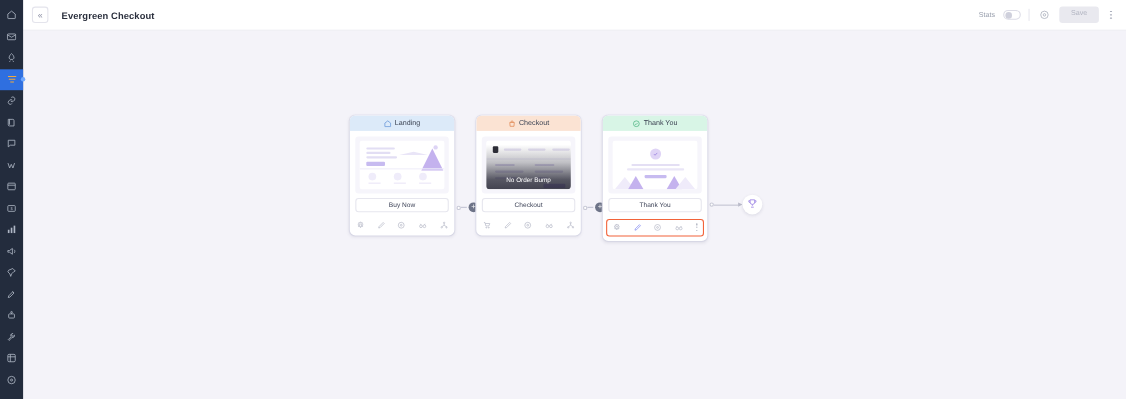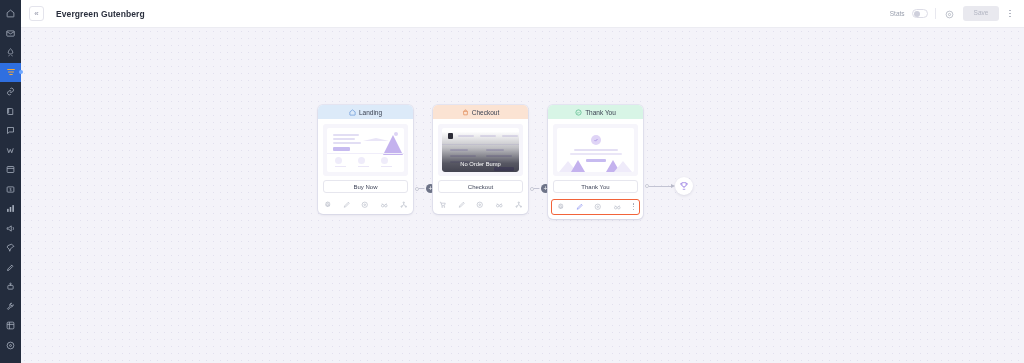--- a/index.html
+++ b/index.html
@@ -348,21 +348,21 @@
     </div>
     <div class="sb-spacer"></div>
   </div>
 
   <div class="main">
 
     <div class="topbar">
       <div class="collapse-btn">
         <span>«</span>
       </div>
-      <div class="funnel-title">Evergreen Gutenberg</div>
+      <div class="funnel-title">Evergreen Checkout</div>
 
       <div class="topbar-right">
         <span class="stats-label">Stats</span>
         <div class="toggle">
           <span class="knob"></span>
         </div>
         <span class="vdiv"></span>
         <div class="eye-btn">
           <span>
             <svg width="9" height="9" viewBox="0 0 24 24" fill="none" stroke="currentColor" stroke-width="1.8">

